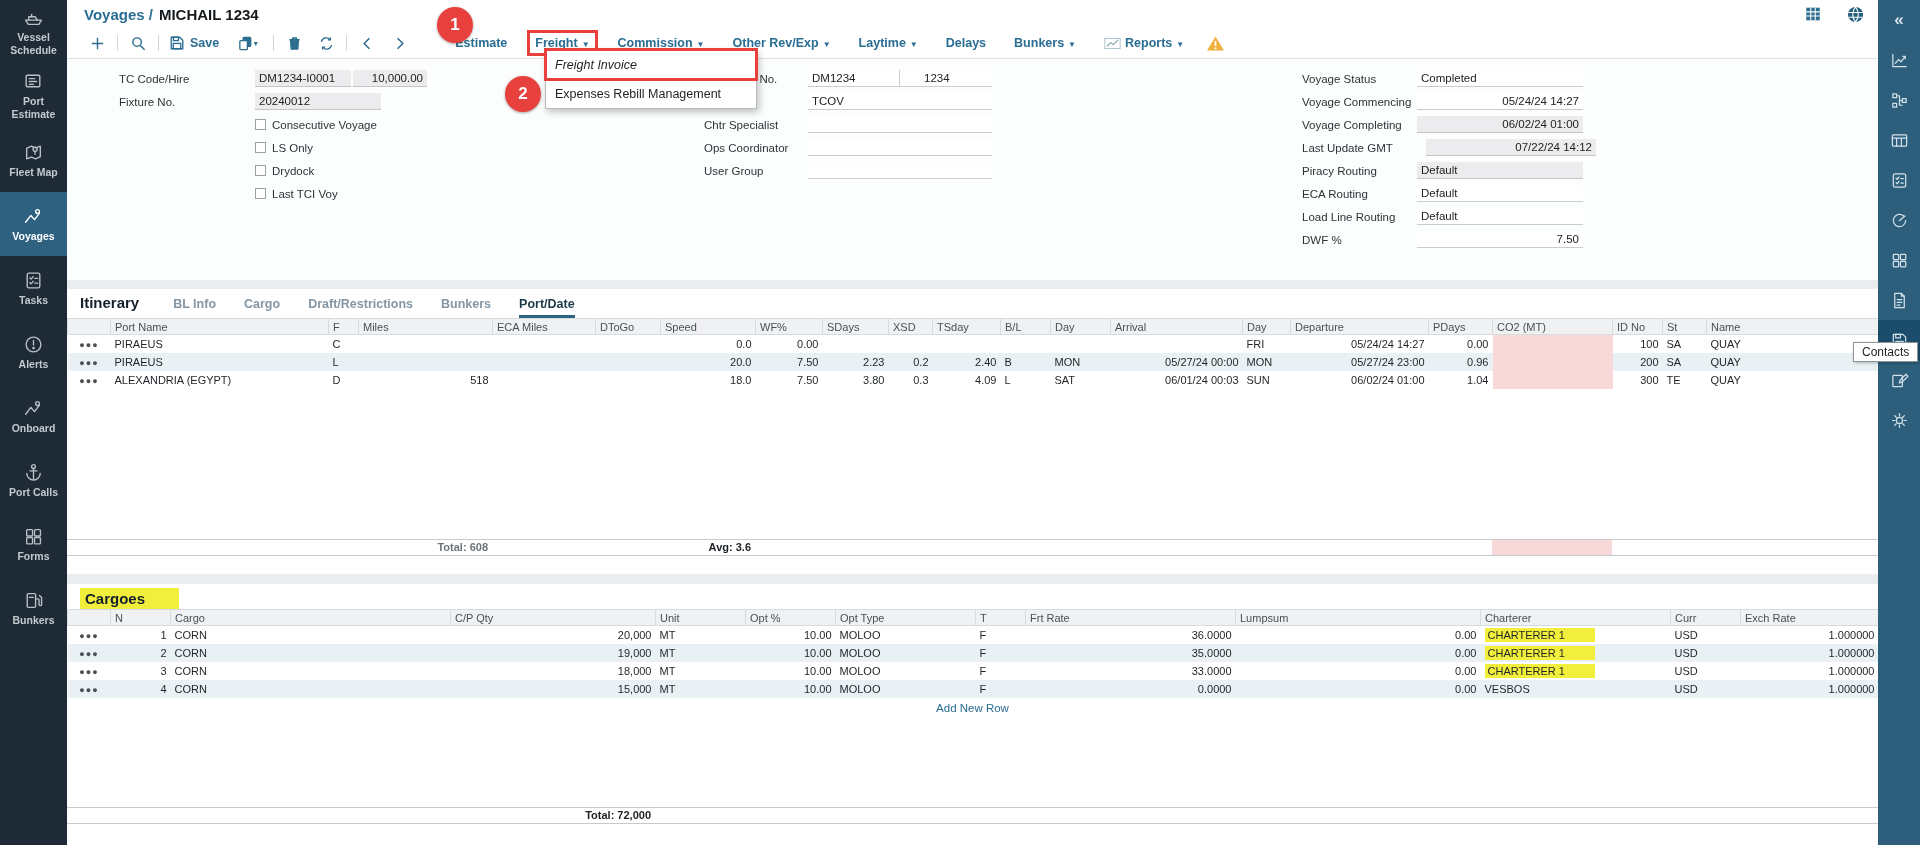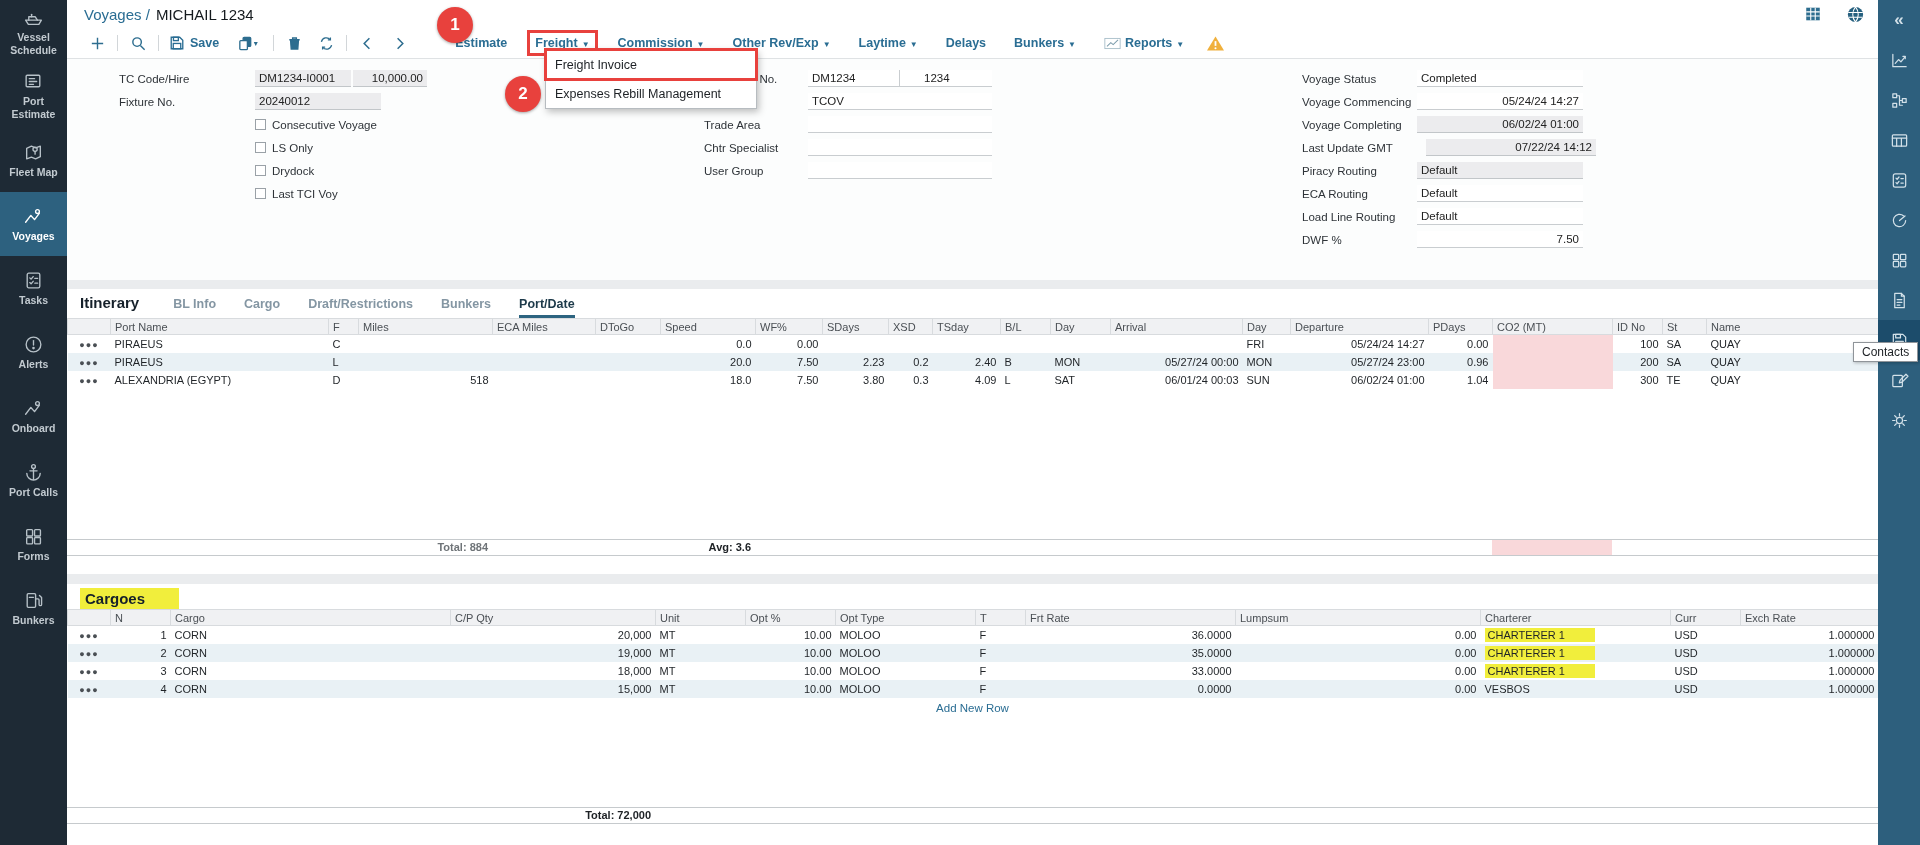--- a/index.html
+++ b/index.html
@@ -19,21 +19,21 @@
   
   .right-sidebar { position:absolute; left:1878px; top:0; width:42px; height:845px; background:#2d5f7d; z-index:10; }
   .rs-item { width:42px; height:40px; display:flex; align-items:center; justify-content:center; cursor:pointer; color:#d3e1e9; }
   .rs-item .ic { width:19px; height:19px; }
   .rs-item.active { background:#1c4c6b; }
   .rs-collapse { font-size:17px; font-weight:bold; color:#d3e1e9; }
 
   
   .main { position:absolute; left:67px; top:0; width:1811px; height:845px; }
   .titlebar { position:absolute; left:0; top:0; width:1811px; height:28px; background:#fff; display:flex; align-items:center; justify-content:space-between; padding:0 14px 0 17px; }
-  .crumb { font-size:15px; font-weight:normal; }
+  .crumb { font-size:15px; font-weight:bold; }
   .crumb .sec { color:#2a6d93; margin-right:6px; }
   .crumb .ttl { color:#14191d; }
   .titlebar-icons { display:flex; align-items:center; gap:24px; }
   .titlebar-icons .ic { width:18px; height:18px; color:#2d6d8f; cursor:pointer; }
 
   .toolbar { position:absolute; left:0; top:28px; width:1811px; height:31px; background:#fff; border-bottom:1px solid #dfe2e4; display:flex; align-items:center; padding-left:14px; }
   .tb-ic { width:20px; height:20px; color:#2d6d8f; display:flex; align-items:center; justify-content:center; cursor:pointer; margin:0 6px; flex:none; }
   .tb-ic svg { width:17px; height:17px; }
   .tb-sep { width:1px; height:16px; background:#d2d6d9; margin:0 4px; flex:none; }
   .tb-save { display:flex; align-items:center; gap:5px; color:#2a6d93; font-weight:bold; font-size:12.5px; cursor:pointer; margin:0 6px; flex:none; }
@@ -77,21 +77,21 @@
   .hl-y { background:#f1ee3c; padding:1px 30px 1px 3px; }
   .totals-row td { border-top:1px solid #c6cacd; border-bottom:1px solid #c6cacd; height:16px; font-weight:bold; }
   .tot-gray { color:#6f7478; }
   .tot-dark { color:#1d2125; }
   .add-row { text-align:center; font-size:11.5px; color:#2a6d93; padding:4px 0; cursor:pointer; }
 
   
   .dropdown { position:absolute; left:545px; top:49px; width:212px; background:#fff; border:1px solid #b7bcc0; box-shadow:2px 3px 7px rgba(0,0,0,.25); z-index:50; }
   .dd-item { height:29px; display:flex; align-items:center; padding-left:9px; font-size:12.5px; color:#1d2125; cursor:pointer; background:#fff; }
   .dd-item + .dd-item { border-top:1px solid #e2e5e7; }
-  .dd-item.red-outline { outline:3px solid #e8413d; outline-offset:-1px; }
+  .dd-item.red-outline { outline:3px solid #e8413d; outline-offset:-1px;font-style:italic; }
   .badge { position:absolute; width:36px; height:36px; border-radius:50%; background:#e8413d; color:#fff; font-size:17px; font-weight:bold; display:flex; align-items:center; justify-content:center; z-index:60; box-shadow:0 1px 3px rgba(0,0,0,.35); }
   .badge1 { left:437px; top:7px; }
   .badge2 { left:505px; top:76px; }
   .tooltip { position:absolute; left:1853px; top:342px; background:#fff; border:1px solid #8f9499; font-size:12px; color:#1d2125; padding:2px 8px; z-index:70; box-shadow:1px 1px 3px rgba(0,0,0,.25); }
   .ic { display:block; }
 </style>
 </head>
 <body>
 
 <div class="app">
@@ -345,25 +345,25 @@
         <div class="frow">
           <span class="flabel" style="width:104px; padding-left:33px;">Voy No.</span>
           <span class="fld" style="width:92px; border-right:1px solid #c9cdd0;">DM1234</span>
           <span class="fld" style="width:92px; padding-left:24px;">1234</span>
         </div>
         <div class="frow">
           <span class="flabel" style="width:104px;"></span>
           <span class="fld" style="width:184px;">TCOV</span>
         </div>
         <div class="frow">
-          <span class="flabel" style="width:104px;">Trade Area</span>
+          <span class="flabel" style="width:104px;">Chtr Specialist</span>
           <span class="fld" style="width:184px;"></span>
         </div>
         <div class="frow">
-          <span class="flabel" style="width:104px;">Chtr Specialist</span>
+          <span class="flabel" style="width:104px;">Ops Coordinator</span>
           <span class="fld" style="width:184px;"></span>
         </div>
         <div class="frow">
           <span class="flabel" style="width:104px;">User Group</span>
           <span class="fld" style="width:184px;"></span>
         </div>
       </div>
 
       <div class="fcol" style="left:1235px;" id="rightFormCol">
           <div class="frow">
@@ -559,21 +559,21 @@
               <col style="width:120px">
               <col style="width:50px">
               <col style="width:44px">
               <col style="width:172px">
             </colgroup>
             <tbody>
               <tr class="totals-row">
                 <td class="r"></td>
                 <td class="r"></td>
                 <td class="r"></td>
-                <td class="r tot-gray">Total: 884</td>
+                <td class="r tot-gray">Total: 608</td>
                 <td class="r"></td>
                 <td class="r"></td>
                 <td class="r tot-dark">Avg: 3.6</td>
                 <td class="r"></td>
                 <td class="r"></td>
                 <td class="r"></td>
                 <td class="r"></td>
                 <td class="r"></td>
                 <td class="r"></td>
                 <td class="r"></td>

